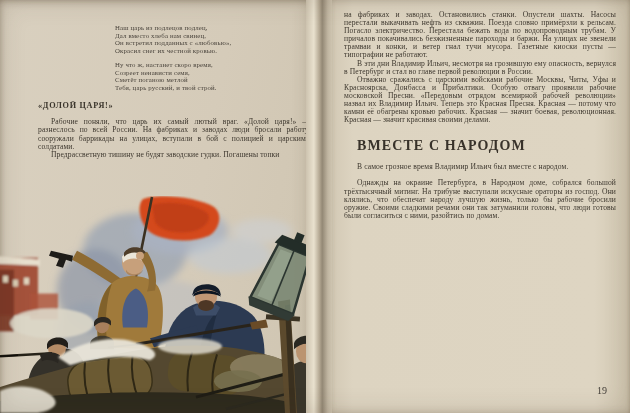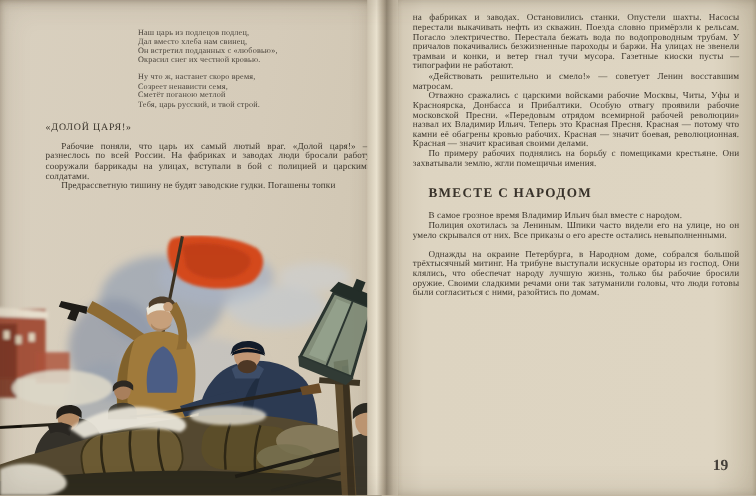--- a/index.html
+++ b/index.html
@@ -6,43 +6,43 @@
   body{width:630px;height:413px;overflow:hidden;background:#b9ad97;font-family:"Liberation Serif",serif;}
   .photo{position:relative;width:630px;height:413px;background:#cfc4ae;overflow:hidden;}
 
   
   .page-left{position:absolute;left:0;top:0;width:318px;height:413px;
     background:linear-gradient(100deg,#d9d0bf 0%,#d5cbb9 60%,#cfc5b1 100%);
     box-shadow:inset -16px 0 20px -12px rgba(90,75,52,.45), inset 0 4px 8px -5px rgba(90,75,52,.5), inset 4px 0 8px -5px rgba(90,75,52,.4);}
   .poem{position:absolute;left:115px;top:24px;color:#4a443c;}
   .poem-line{font-size:6.8px;line-height:7.7px;letter-spacing:.15px;white-space:nowrap;}
   .stanza2{margin-top:6px;}
-  .chapter-heading{position:absolute;left:38px;top:101px;margin:0;font-size:8.2px;font-weight:normal;
+  .chapter-heading{position:absolute;left:38px;top:101px;margin:0;font-size:8.2px;font-weight:bold;
     letter-spacing:.7px;color:#3a342b;}
   .left-col{position:absolute;left:38px;top:118px;width:272px;}
   .para{margin:0;font-size:7.6px;line-height:8.3px;text-align:justify;color:#3d372e;letter-spacing:.1px;}
   .indent{text-indent:13px;}
   .noindent{text-indent:0;}
   .illustration{position:absolute;left:0;top:196px;width:318px;height:217px;}
   .illustration svg{display:block;}
 
   
   .gutter{position:absolute;left:306px;top:0;width:28px;height:413px;
     background:linear-gradient(90deg,#cdc3af 0%,#e9e1ce 28%,#b4a893 48%,#938875 58%,#c0b5a1 78%,#d5ccb8 100%);}
 
   
   .page-right{position:absolute;left:332px;top:0;width:298px;height:413px;
     background:linear-gradient(90deg,#d3c9b5 0%,#ddd4c1 7%,#ded5c2 88%,#d0c6b0 99%,#c4b9a2 100%);
     box-shadow:inset 0 4px 8px -5px rgba(90,75,52,.35), inset 0 -4px 8px -5px rgba(90,75,52,.3);}
   .right-col{position:absolute;left:12px;top:11px;width:272px;}
   .right-col .para{line-height:8.1px;}
-  .section-heading{font-size:11px;font-weight:bold;letter-spacing:1.1px;color:#38322a;
+  .section-heading{font-size:14px;font-weight:bold;letter-spacing:1.1px;color:#38322a;
     margin:14px 0 9px 13px;}
   .gap-before{margin-top:8px;}
-  .page-number{position:absolute;right:23px;bottom:17px;font-size:13px;color:#45403a;font-weight:bold;}
+  .page-number{position:absolute;right:23px;bottom:17px;font-size:10px;color:#45403a;}
 
   .vignette{position:absolute;left:0;top:0;right:0;bottom:0;pointer-events:none;
     box-shadow:inset 0 0 26px rgba(70,58,40,.18);}
 </style>
 </head>
 <body>
 
 <div class="photo">
 
   <div class="page page-left">
@@ -198,27 +198,25 @@
         <path d="M0 218 L0 196 C16 188 40 191 52 201 C60 209 54 215 38 218 Z" fill="#d8d3c5" filter="url(#b1)"></path>
       </svg>
     </div>
   </div>
 
   <div class="gutter"></div>
 
   <div class="page page-right">
     <div class="right-col">
       <p class="para noindent">на фабриках и заводах. Остановились станки. Опустели шахты. Насосы перестали выкачивать нефть из скважин. Поезда словно примёрзли к рельсам. Погасло электричество. Перестала бежать вода по водопроводным трубам. У причалов покачивались безжизненные пароходы и баржи. На улицах не звенели трамваи и конки, и ветер гнал тучи мусора. Газетные киоски пусты — типографии не работают.</p>
-      <p class="para indent">«Действовать решительно и смело!» — советует Ленин восставшим матросам.</p>
+      <p class="para indent">В эти дни Владимир Ильич, несмотря на грозившую ему опасность, вернулся в Петербург и стал во главе первой революции в России.</p>
       <p class="para indent">Отважно сражались с царскими войсками рабочие Москвы, Читы, Уфы и Красноярска, Донбасса и Прибалтики. Особую отвагу проявили рабочие московской Пресни. «Передовым отрядом всемирной рабочей революции» назвал их Владимир Ильич. Теперь это Красная Пресня. Красная — потому что камни её обагрены кровью рабочих. Красная — значит боевая, революционная. Красная — значит красивая своими делами.</p>
-      <p class="para indent">По примеру рабочих поднялись на борьбу с помещиками крестьяне. Они захватывали землю, жгли помещичьи имения.</p>
 
       <h2 class="section-heading">ВМЕСТЕ С НАРОДОМ</h2>
 
       <p class="para indent">В самое грозное время Владимир Ильич был вместе с народом.</p>
-      <p class="para indent">Полиция охотилась за Лениным. Шпики часто видели его на улице, но он умело скрывался от них. Все приказы о его аресте остались невыполненными.</p>
       <p class="para indent gap-before">Однажды на окраине Петербурга, в Народном доме, собрался большой трёхтысячный митинг. На трибуне выступали искусные ораторы из господ. Они клялись, что обеспечат народу лучшую жизнь, только бы рабочие бросили оружие. Своими сладкими речами они так затуманили головы, что люди готовы были согласиться с ними, разойтись по домам.</p>
     </div>
     <div class="page-number">19</div>
   </div>
 
   <div class="vignette"></div>
 </div>
 
 </body></html>

